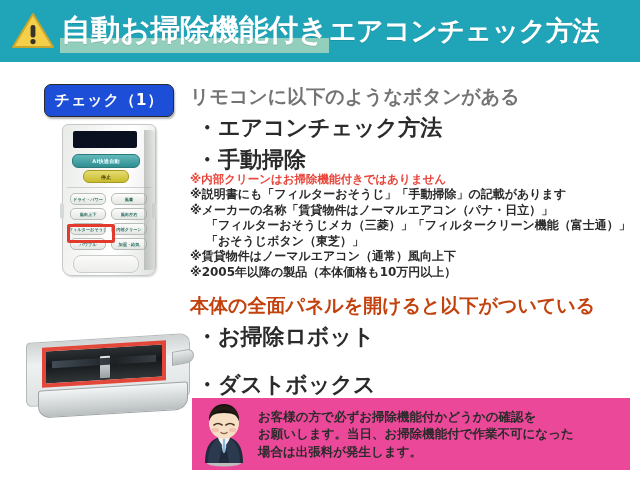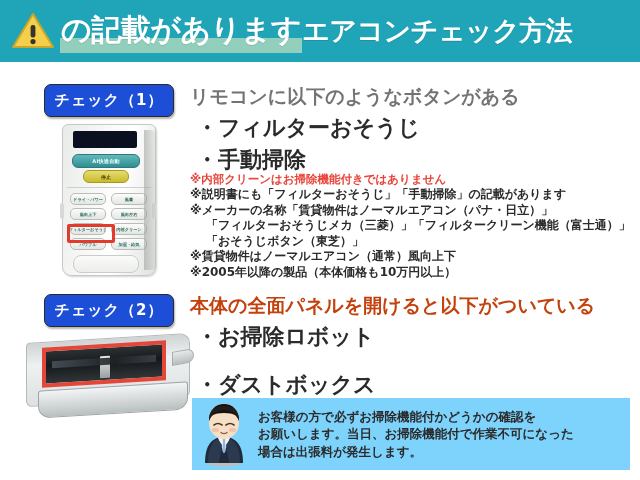--- a/index.html
+++ b/index.html
@@ -181,21 +181,21 @@
   .ac-tip{
     position:absolute;left:150px;top:18px;width:20px;height:12px;
     background:linear-gradient(180deg,#e6e9ea,#b8bec0);
     border:1px solid #a8aeaf;border-radius:0 9px 9px 0;
     transform:skewY(-10deg);
   }
 
   
   .notice{
     position:absolute;left:192px;top:398px;width:438px;height:72px;
-    background:#7dd3fc;
+    background:#ec4899;
     display:flex;align-items:center;
   }
   .person{
     width:56px;height:66px;flex:0 0 auto;margin-left:4px;position:relative;
   }
   .notice-text{
     margin-left:6px;font-size:12.5px;font-weight:bold;color:#2b2b2b;
     line-height:17.5px;
   }
   .notice-text span{display:block;white-space:nowrap;}
@@ -207,29 +207,29 @@
 
   <div class="header">
     <div class="warn-icon">
       <svg width="42" height="38" viewBox="0 0 42 38" aria-hidden="true">
         <path d="M21 2 L41 35 L1 35 Z" fill="#f4cf4a" stroke="#c9a62c" stroke-width="2" stroke-linejoin="round"></path>
         <rect x="18.6" y="13" width="4.8" height="12.5" rx="2.2" fill="#3a3428"></rect>
         <circle cx="21" cy="29.6" r="2.6" fill="#3a3428"></circle>
       </svg>
     </div>
     <div class="header-title">
-      <span class="title-hl">の記載があります</span>
+      <span class="title-hl">自動お掃除機能付き</span>
       <span class="title-plain">エアコンチェック方法</span>
     </div>
   </div>
 
   <div class="badge" id="badge1">チェック（1）</div>
 
   <div class="sec1-head">リモコンに以下のようなボタンがある</div>
-  <div class="bullet-big" id="b1a">・フィルターおそうじ</div>
+  <div class="bullet-big" id="b1a">・エアコンチェック方法</div>
   <div class="bullet-big" id="b1b">・手動掃除</div>
 
   <div class="note-red">※内部クリーンはお掃除機能付きではありません</div>
 
   <div class="notes">
     <span class="ln">※説明書にも「フィルターおそうじ」「手動掃除」の記載があります</span>
     <span class="ln">※メーカーの名称「賃貸物件はノーマルエアコン（パナ・日立）」</span>
     <span class="ln ind">「フィルターおそうじメカ（三菱）」「フィルタークリーン機能（富士通）」</span>
     <span class="ln ind">「おそうじボタン（東芝）」</span>
     <span class="ln">※賃貸物件はノーマルエアコン（通常）風向上下</span>
@@ -253,21 +253,20 @@
         <div class="mini">加湿・給気</div>
       </div>
       <div class="redbox"></div>
       <div class="remote-foot"></div>
       <div class="side-tab" style="left:-3px;top:78px;"></div>
       <div class="side-tab" style="left:89px;top:78px;"></div>
     </div>
     <div class="remote-shadow"></div>
   </div>
 
-  <div class="badge" id="badge2">チェック（2）</div>
 
   <div class="sec2-head">本体の全面パネルを開けると以下がついている</div>
   <div class="bullet-big" id="b2a">・お掃除ロボット</div>
   <div class="bullet-big" id="b2b">・ダストボックス</div>
 
   <div class="ac-wrap">
     <div class="ac-back"></div>
     <div class="ac-inner">
       <div class="ac-robot"></div>
     </div>

